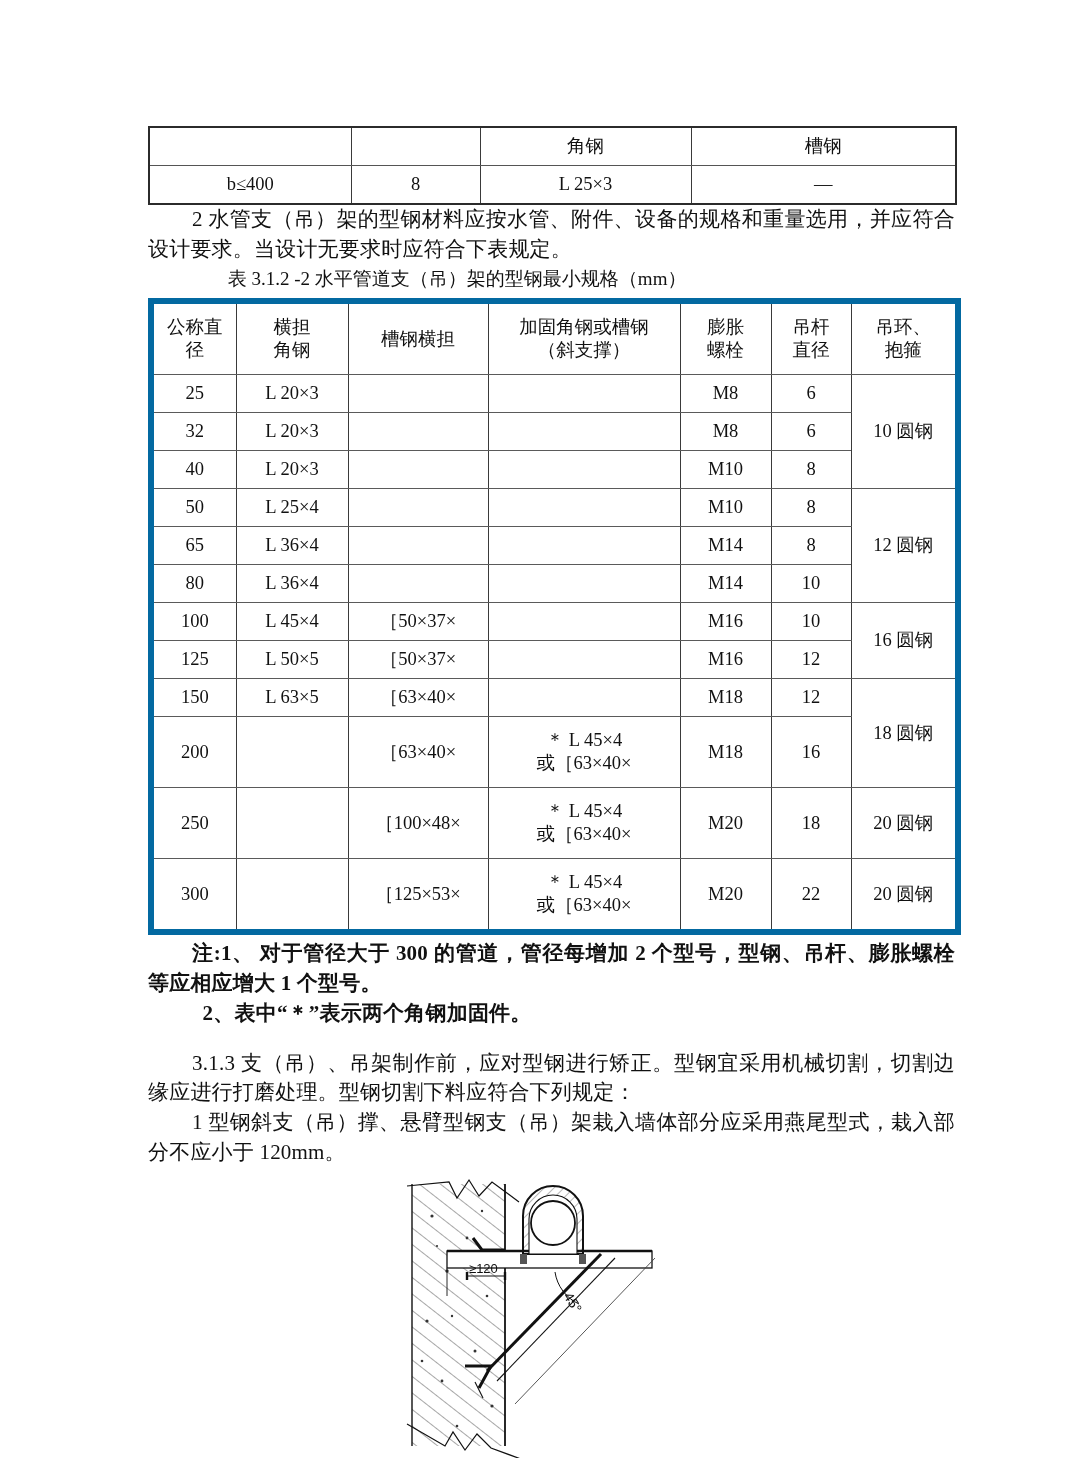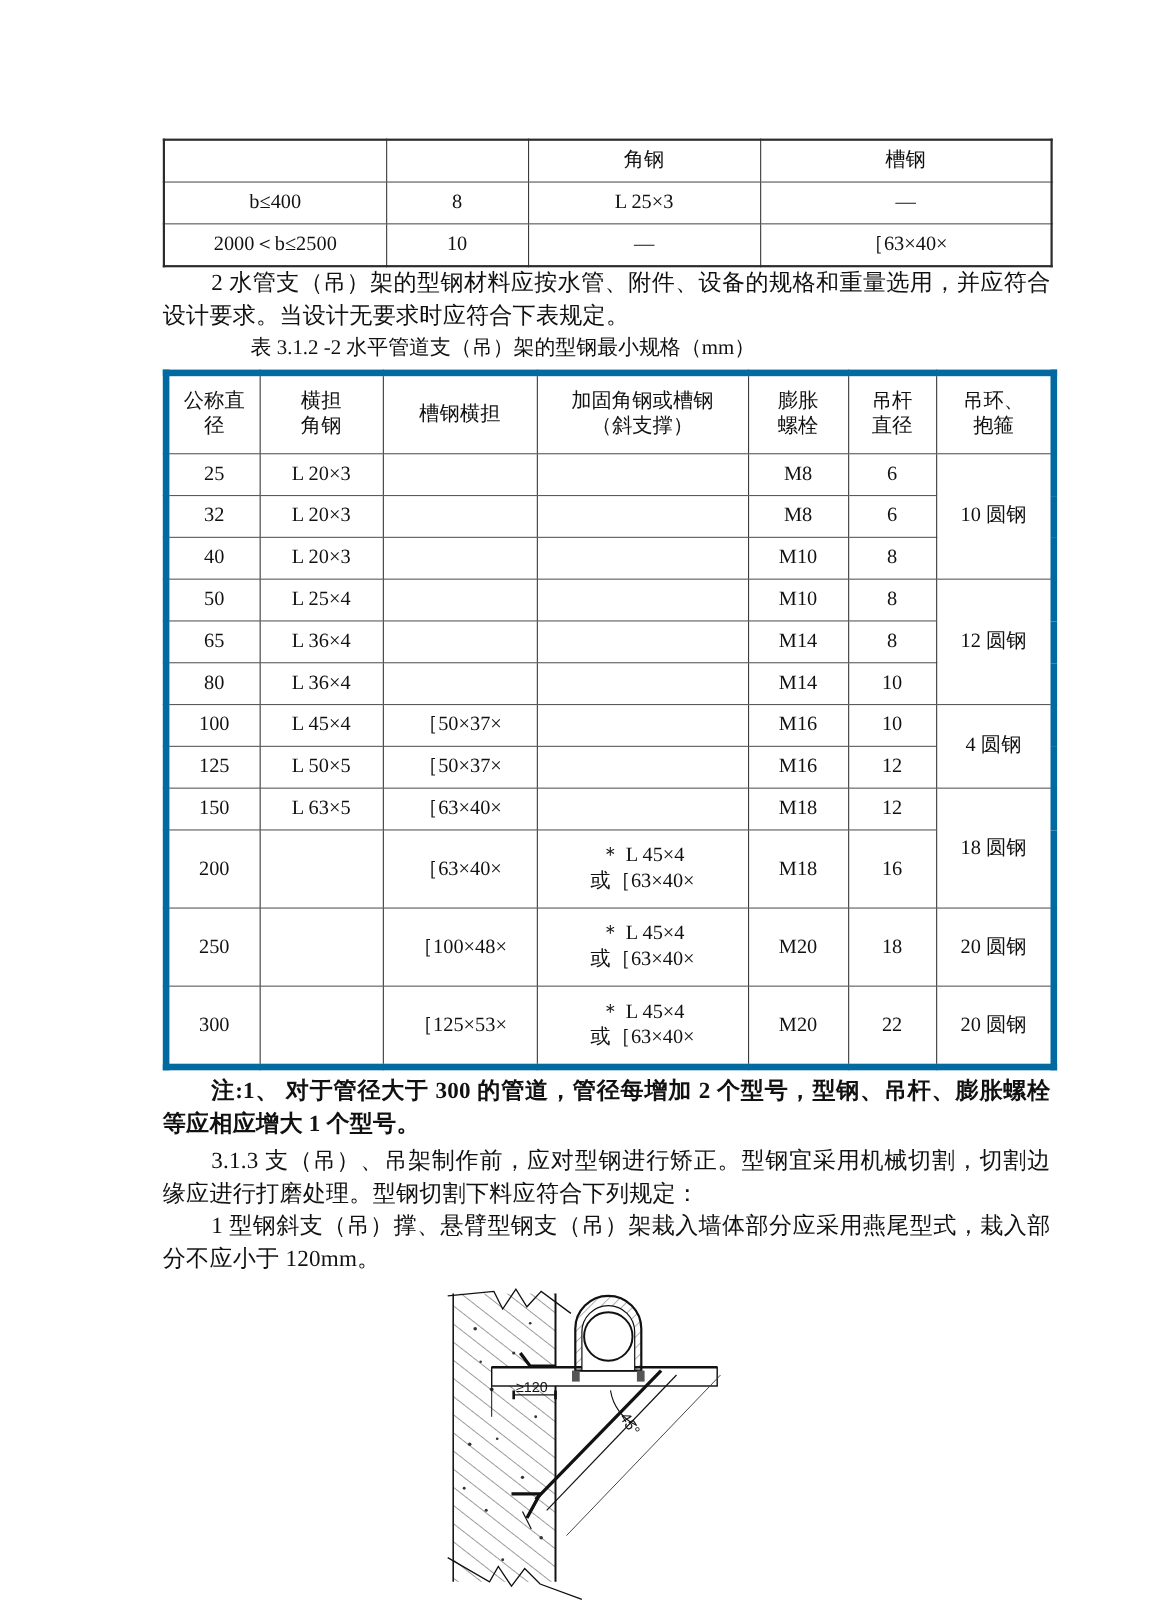--- a/index.html
+++ b/index.html
@@ -109,26 +109,20 @@
           <td></td>
           <td></td>
           <td>角钢</td>
           <td>槽钢</td>
         </tr>
         <tr class="brow">
           <td>b≤400</td>
           <td>8</td>
           <td>L 25×3</td>
           <td>—</td>
-        </tr>
-        <tr class="brow">
-          <td>2000＜b≤2500</td>
-          <td>10</td>
-          <td>—</td>
-          <td>［63×40×</td>
         </tr>
       </tbody>
     </table>
 
     <p class="para indent blk">2 水管支（吊）架的型钢材料应按水管、附件、设备的规格和重量选用，并应符合设计要求。当设计无要求时应符合下表规定。</p>
 
     <p class="center-ish">表 3.1.2 -2  水平管道支（吊）架的型钢最小规格（mm）</p>
 
     <table class="doc-table t2" style="margin-top:6px">
       <colgroup>
@@ -227,21 +221,21 @@
           <td>10</td>
         </tr>
 
         <tr class="brow">
           <td>100</td>
           <td>L 45×4</td>
           <td>［50×37×</td>
           <td></td>
           <td>M16</td>
           <td>10</td>
-          <td rowspan="2">4 圆钢</td>
+          <td rowspan="2">16 圆钢</td>
         </tr>
 
         <tr class="brow">
           <td>125</td>
           <td>L 50×5</td>
           <td>［50×37×</td>
           <td></td>
           <td>M16</td>
           <td>12</td>
         </tr>
@@ -290,22 +284,23 @@
             <span class="two-line">或［63×40×</span>
           </td>
           <td>M20</td>
           <td>22</td>
           <td>20 圆钢</td>
         </tr>
       </tbody>
     </table>
 
     <p class="para indent bold" style="margin-top:4px">注:1、  对于管径大于 300 的管道，管径每增加 2 个型号，型钢、吊杆、膨胀螺栓等应相应增大 1 个型号。</p>
-
-    <p class="para indent" style="margin-top:4px">3.1.3  支（吊）、吊架制作前，应对型钢进行矫正。型钢宜采用机械切割，切割边缘应进行打磨处理。型钢切割下料应符合下列规定：</p>
+    <p class="para bold" style="text-indent:2.6em">2、表中“＊”表示两个角钢加固件。</p>
+
+    <p class="para indent" style="margin-top:20px">3.1.3  支（吊）、吊架制作前，应对型钢进行矫正。型钢宜采用机械切割，切割边缘应进行打磨处理。型钢切割下料应符合下列规定：</p>
     <p class="para indent">1  型钢斜支（吊）撑、悬臂型钢支（吊）架栽入墙体部分应采用燕尾型式，栽入部分不应小于 120mm。</p>
 
     <div class="figure-wrap">
       <svg width="330" height="330" viewBox="0 0 330 330">
         <defs>
           <pattern id="concrete" width="13" height="13" patternTransform="rotate(-52)" patternUnits="userSpaceOnUse">
             <line x1="0" y1="0" x2="0" y2="13" stroke="#222" stroke-width="0.8"></line>
           </pattern>
           <pattern id="diag2" width="7" height="7" patternTransform="rotate(45)" patternUnits="userSpaceOnUse">
             <line x1="0" y1="0" x2="0" y2="7" stroke="#333" stroke-width="0.7"></line>

